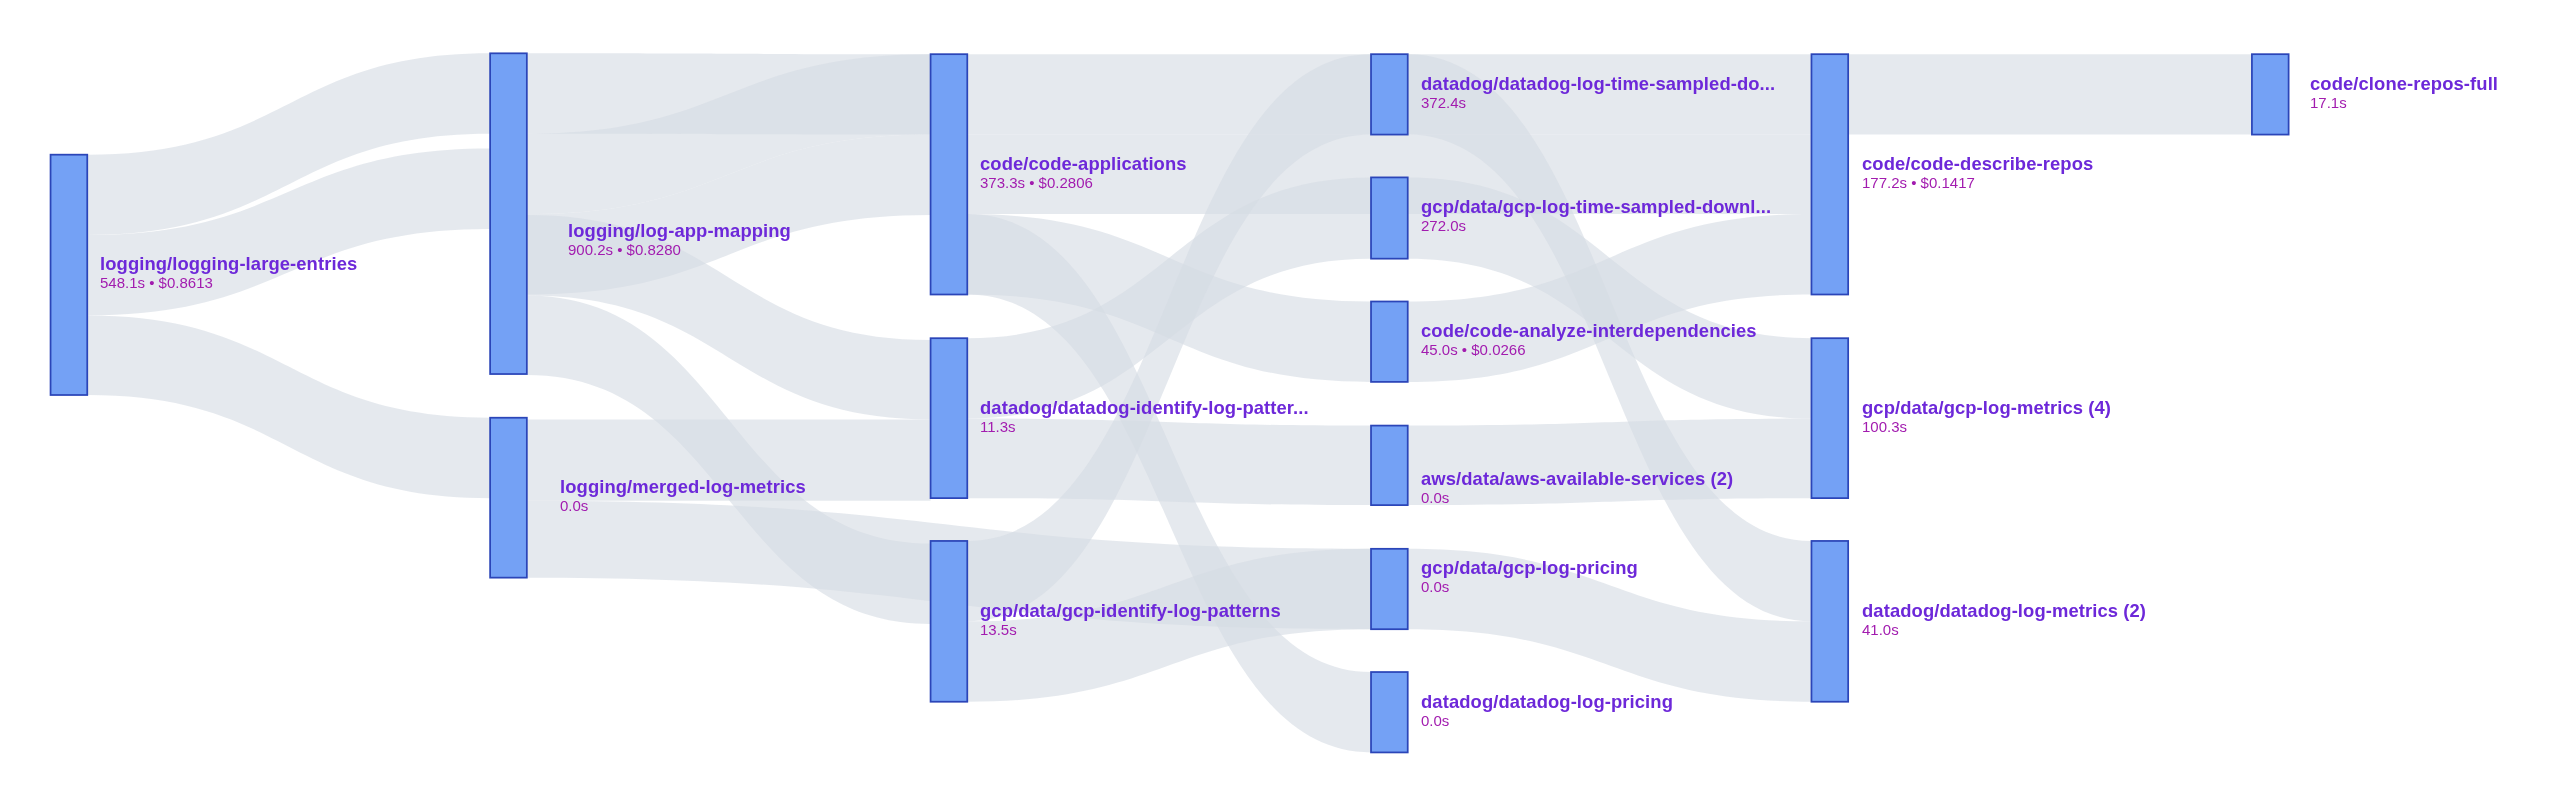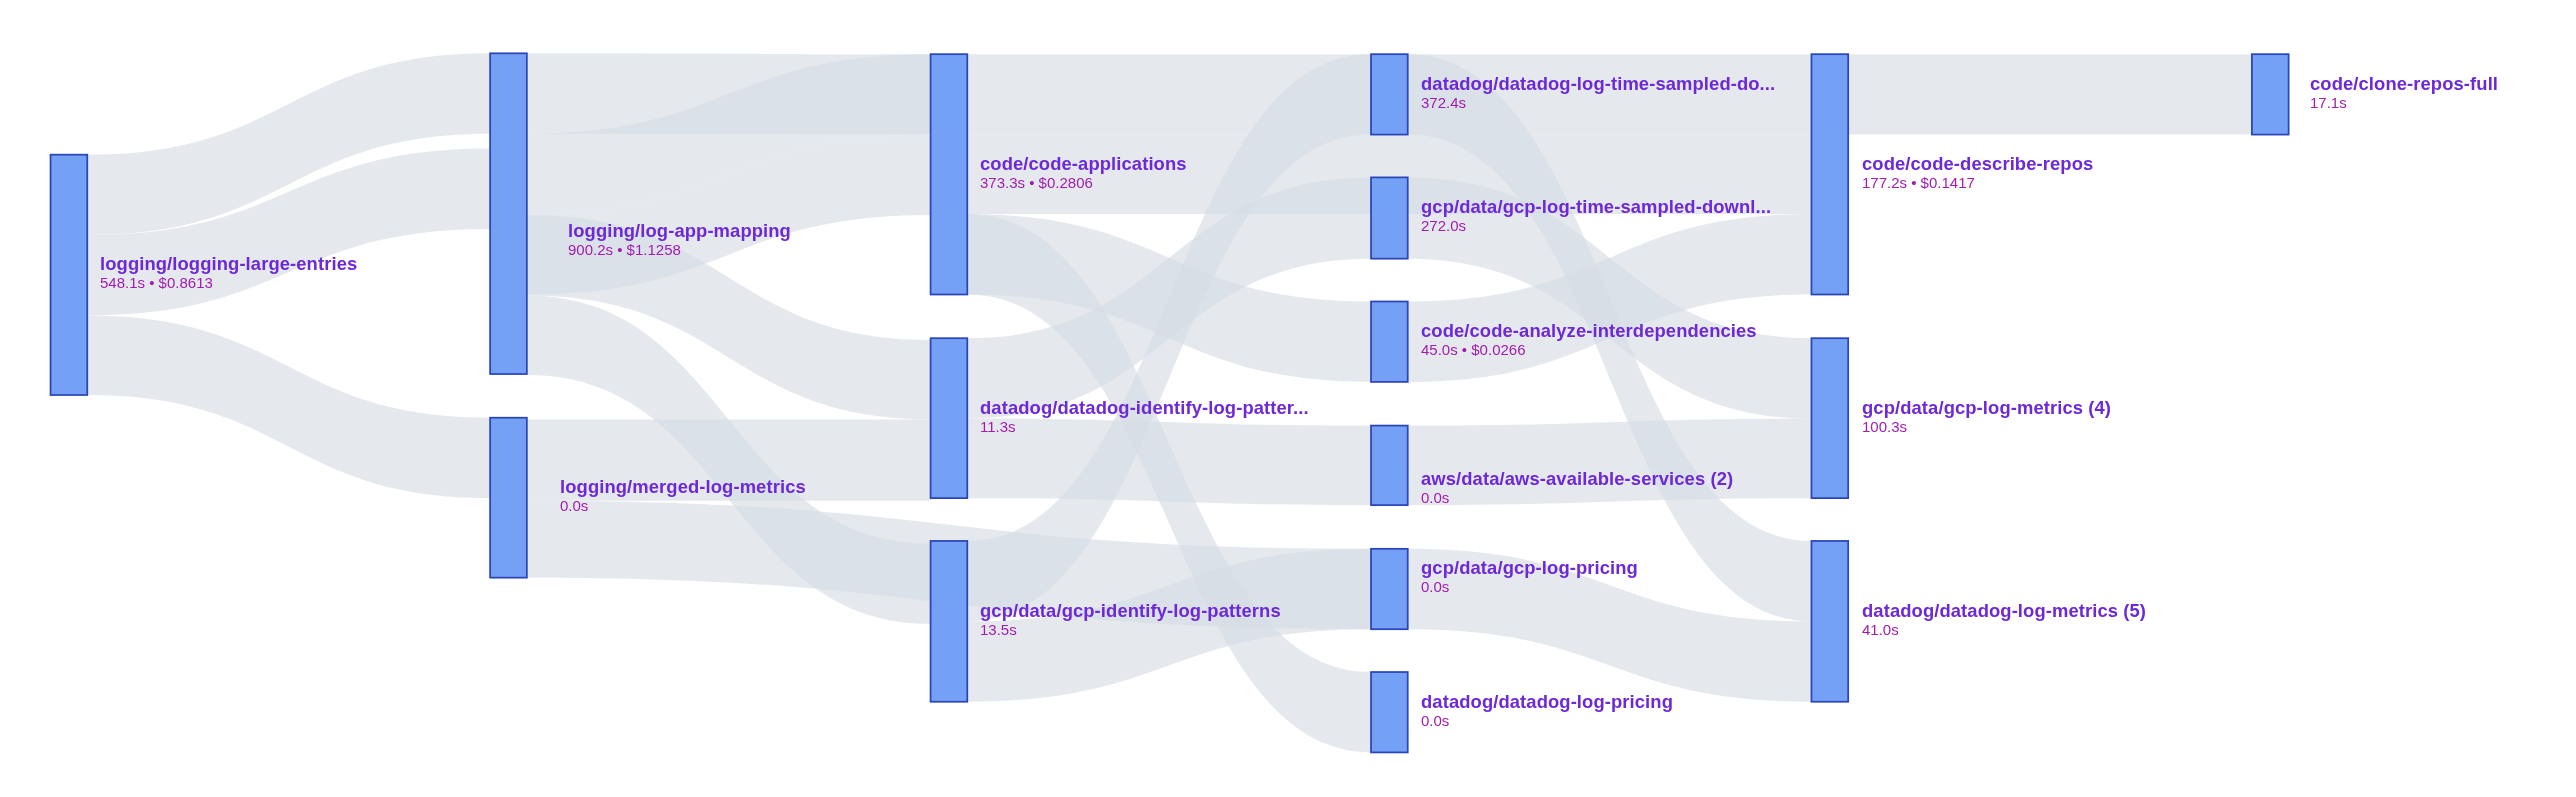--- a/index.html
+++ b/index.html
@@ -63,21 +63,21 @@
         <rect x="2576" y="62" width="42" height="92" class="node-rect" fill="#74a1f5" stroke="#2b45b8"></rect>
       </g>
   </svg>
   <div id="labels-layer">
       <div class="node-label" style="left: 100px; top: 253px; max-width: 420px;">
         <span class="node-title">logging/logging-large-entries</span>
         <span class="node-sub">548.1s • $0.8613</span>
       </div>
       <div class="node-label" style="left: 568px; top: 192px; max-width: 420px; margin-top: 28px;">
         <span class="node-title">logging/log-app-mapping</span>
-        <span class="node-sub">900.2s • $1.1258</span>
+        <span class="node-sub">900.2s • $0.8280</span>
       </div>
       <div class="node-label" style="left: 540px; top: 476px; max-width: 420px; margin-left: 20px;">
         <span class="node-title">logging/merged-log-metrics</span>
         <span class="node-sub">0.0s</span>
       </div>
       <div class="node-label" style="left: 980px; top: 153px; max-width: 420px;">
         <span class="node-title">code/code-applications</span>
         <span class="node-sub">373.3s • $0.2806</span>
       </div>
       <div class="node-label" style="left: 980px; top: 397px; max-width: 420px;">
@@ -114,21 +114,21 @@
       </div>
       <div class="node-label" style="left: 1862px; top: 153px; max-width: 420px;">
         <span class="node-title">code/code-describe-repos</span>
         <span class="node-sub">177.2s • $0.1417</span>
       </div>
       <div class="node-label" style="left: 1862px; top: 397px; max-width: 420px;">
         <span class="node-title">gcp/data/gcp-log-metrics (4)</span>
         <span class="node-sub">100.3s</span>
       </div>
       <div class="node-label" style="left: 1862px; top: 600px; max-width: 420px;">
-        <span class="node-title">datadog/datadog-log-metrics (5)</span>
+        <span class="node-title">datadog/datadog-log-metrics (2)</span>
         <span class="node-sub">41.0s</span>
       </div>
       <div class="node-label" style="left: 2302px; top: 73px; max-width: 315px; margin-left: 8px;">
         <span class="node-title">code/clone-repos-full</span>
         <span class="node-sub">17.1s</span>
       </div>
     </div>
 </div>
 
 

